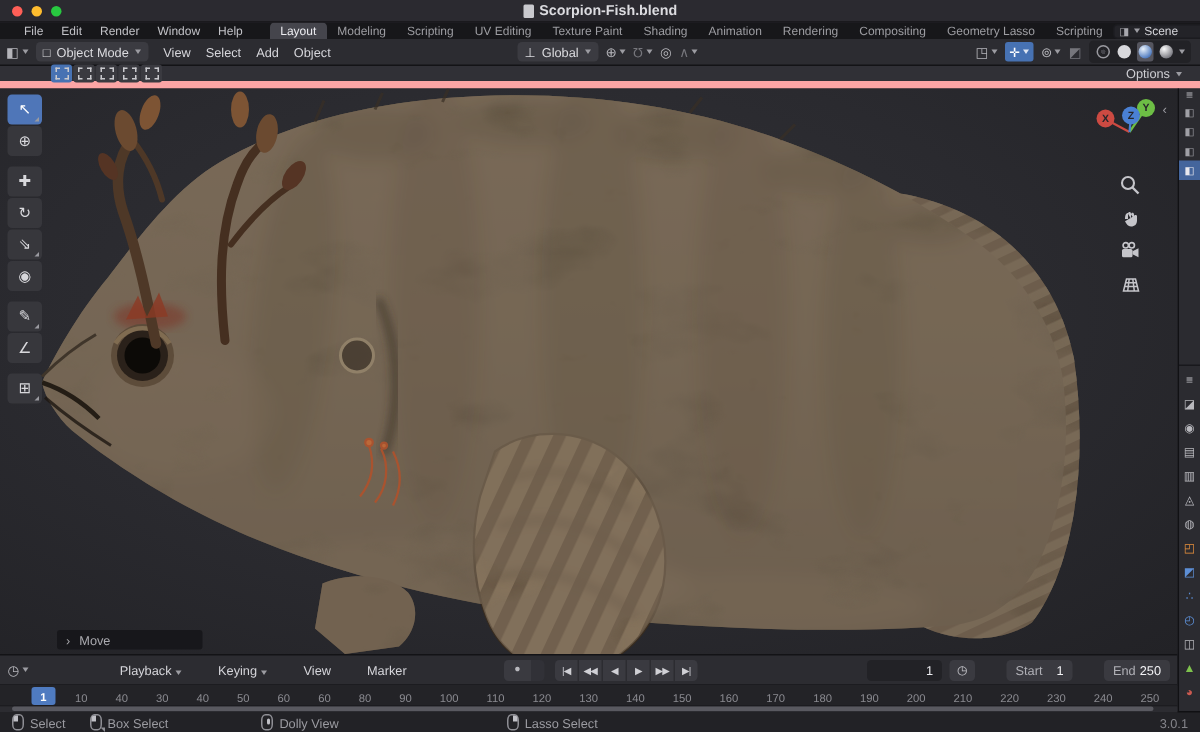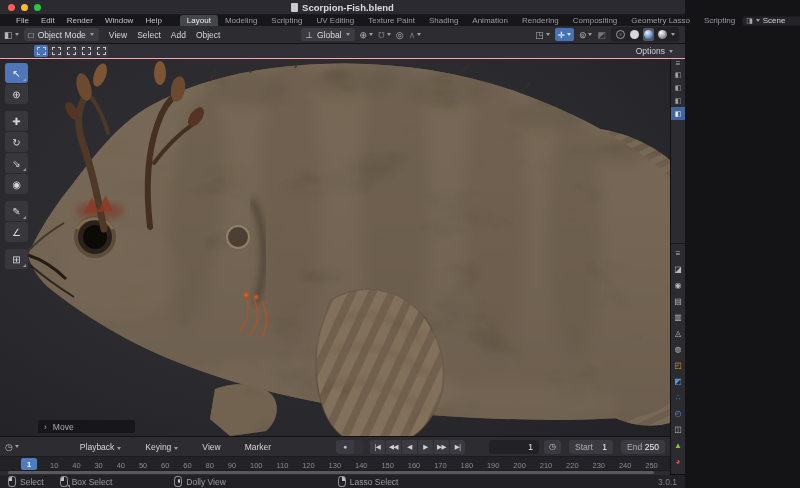--- a/index.html
+++ b/index.html
@@ -1,17 +1,17 @@
 <!DOCTYPE html>
 <html><head>
 <meta charset="utf-8">
 <style>
 *{box-sizing:border-box;margin:0;padding:0}
 body{width:800px;height:488px;overflow:hidden;background:#141416;font-family:"Liberation Sans",sans-serif;color:#c8c8cd;font-size:9px;user-select:none}
-.app{position:relative;width:685px;height:488px;display:flex;flex-direction:column}
+.app{position:relative;width:800px;height:488px;display:flex;flex-direction:column}
 
 
 .titlebar{height:15px;background:#2b2a30;border-bottom:1px solid #1a191d;display:flex;align-items:center;position:relative;flex:0 0 auto}
 .lights{display:flex;gap:6px;margin-left:8px}
 .light{width:7px;height:7px;border-radius:50%}
 .titlewrap{position:absolute;left:0;right:0;display:flex;justify-content:center;align-items:center;gap:4px;pointer-events:none}
 .doc-icon{width:7px;height:9px;background:#c9c9ce;border-radius:1px;display:inline-block}
 .wtitle{font-size:9.5px;font-weight:bold;color:#dcdce0}
 
 
@@ -39,21 +39,21 @@
 .spheres{display:flex;align-items:center;gap:3px;background:#222226;border-radius:3px;padding:0 4px;height:15px;margin-right:2px}
 .sphw{width:11px;height:13px;display:flex;align-items:center;justify-content:center;border-radius:2px}
 .sphw.active{background:#55555e}
 .sph{width:9px;height:9px;border-radius:50%}
 .sph.wire{border:1px solid #9a9aa0;background:radial-gradient(circle,#44444a 30%,transparent 31%)}
 .sph.solid{background:#d8d8dc}
 .sph.mat{background:radial-gradient(circle at 35% 30%,#e8f1fa,#5680c2 70%,#2d4f86)}
 .sph.rend{background:radial-gradient(circle at 35% 30%,#fafafa,#77777e 75%,#3c3c42)}
 
 
-.tset{height:15px;background:#303036;border-bottom:1px solid #fca5a5;display:flex;align-items:center;padding:0 8px;font-size:8.5px;flex:0 0 auto}
+.tset{height:15px;background:#303036;border-bottom:5px solid #fca5a5;display:flex;align-items:center;padding:0 8px;font-size:8.5px;flex:0 0 auto}
 .smodes{display:flex;gap:1px;margin-left:26px}
 .smode{width:14px;height:12px;border-radius:2px;background:#3a3a40;display:flex;align-items:center;justify-content:center}
 .smode.active{background:#4772b3}
 .smode::before{content:'';width:7px;height:6px;border:1px dashed #c9c9ce}
 .options{margin-left:auto;margin-right:4px;display:flex;align-items:center;gap:4px;color:#cfcfd4}
 
 
 .main{flex:1;display:flex;min-height:0}
 .leftcol{flex:1;display:flex;flex-direction:column;min-width:0}
 
@@ -93,21 +93,21 @@
 .transport{position:absolute;left:336px;display:flex;align-items:center}
 .rec{width:18px;height:14px;background:#3a3a40;border-radius:3px 0 0 3px;display:flex;align-items:center;justify-content:center;color:#b8b8bd;font-size:7px}
 .rec2{width:9px;height:14px;background:#313137;border-radius:0 3px 3px 0;margin-right:7px}
 .tbtns{display:flex;gap:1px}
 .tbtn{width:15px;height:14px;background:#3a3a40;display:flex;align-items:center;justify-content:center;color:#d0d0d5;font-size:6.5px;letter-spacing:-.5px;white-space:nowrap}
 .tbtn:nth-of-type(1){border-radius:3px 0 0 3px}
 .tbtn:nth-of-type(6){border-radius:0 3px 3px 0}
 .tlright{margin-left:auto;display:flex;align-items:center}
 .framebox{width:50px;height:14px;background:#222226;border-radius:3px;display:flex;align-items:center;justify-content:flex-end;padding:0 6px;color:#ececf0}
 .clockbtn{width:17px;height:14px;background:#3a3a40;border-radius:3px;margin-left:5px;display:flex;align-items:center;justify-content:center;font-size:8px;color:#c5c5ca}
-.rangebox{height:14px;background:#3a3a40;border-radius:3px;display:flex;align-items:center;justify-content:space-between;padding:0 6px;margin-left:8px;width:44px}
+.rangebox{height:14px;background:#3a3a40;border-radius:3px;display:flex;align-items:center;justify-content:space-between;padding:0 6px;margin-left:21px;width:44px}
 .rangebox .lab{color:#b0b0b6}
 .rangebox .val{color:#f2f2f5}
 .ruler{position:relative;height:14px;background:#232327;border-bottom:1px solid #1c1c20}
 .ticks{position:absolute;left:50px;right:12px;top:0;bottom:0;display:flex;justify-content:space-between;align-items:flex-end;color:#8a8a90;font-size:7.5px}
 .playhead{position:absolute;left:21px;top:1px;width:16px;height:12px;background:#4f7bc0;border-radius:2px;color:#fff;font-weight:bold;display:flex;align-items:center;justify-content:center;font-size:7.5px}
 .hscroll{height:4px;position:relative;background:#2c2c31}
 .thumb{position:absolute;left:8px;right:16px;top:0;height:3px;background:#595960;border-radius:2px}
 
 
 .statusbar{height:14px;background:#222226;border-top:1px solid #101013;display:flex;align-items:center;padding:0 8px;font-size:8.5px;color:#9b9ba1;flex:0 0 auto}

